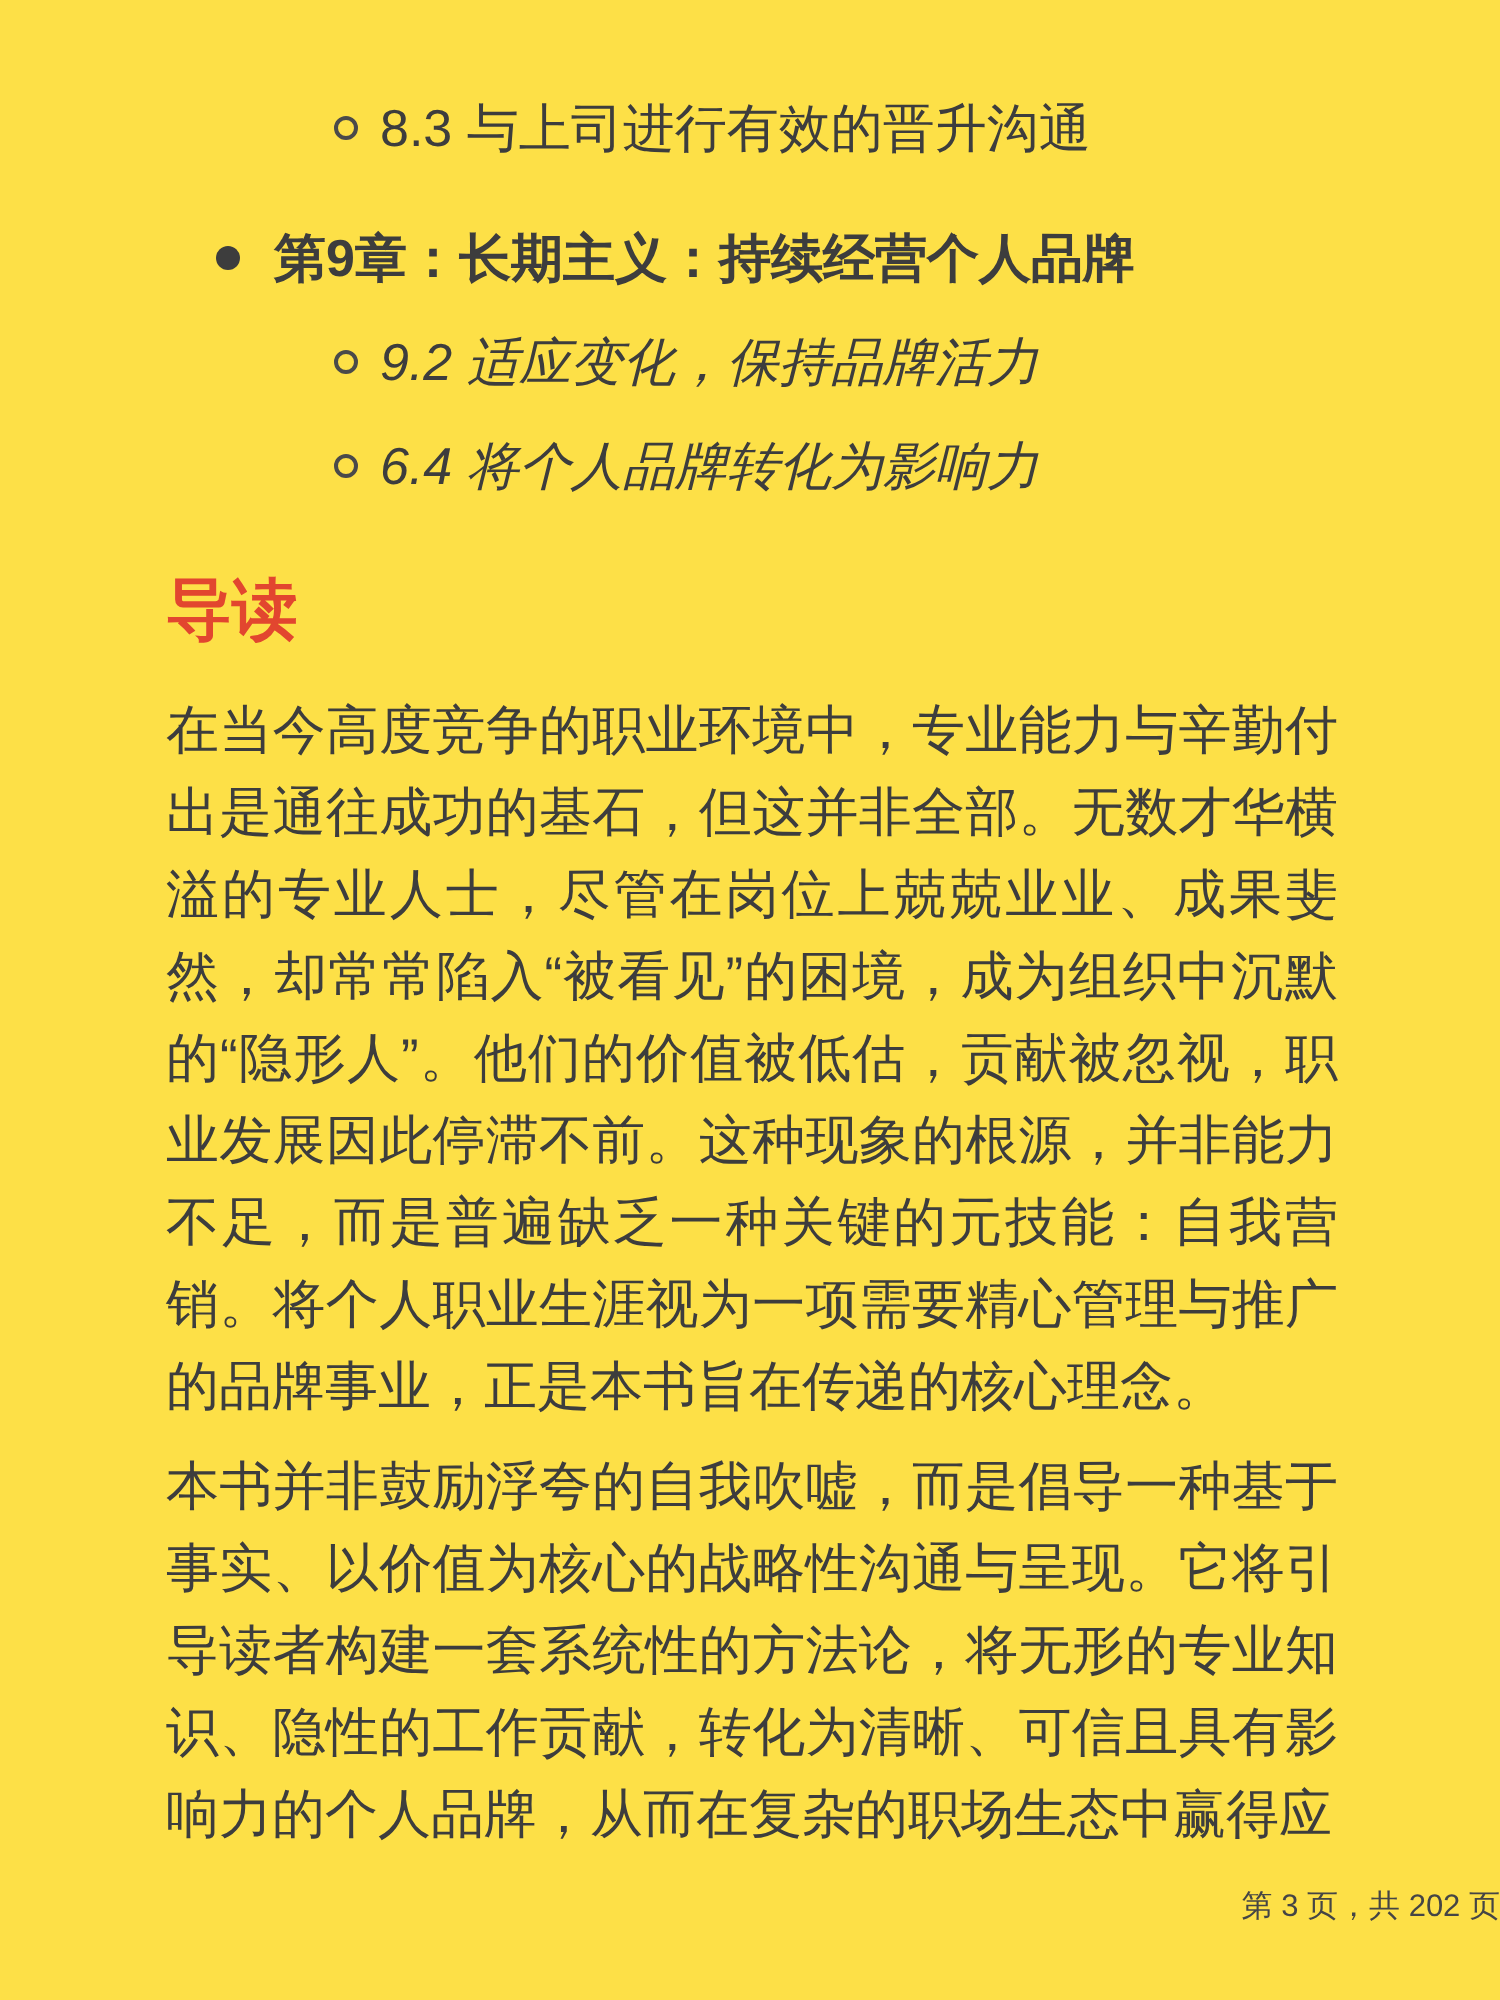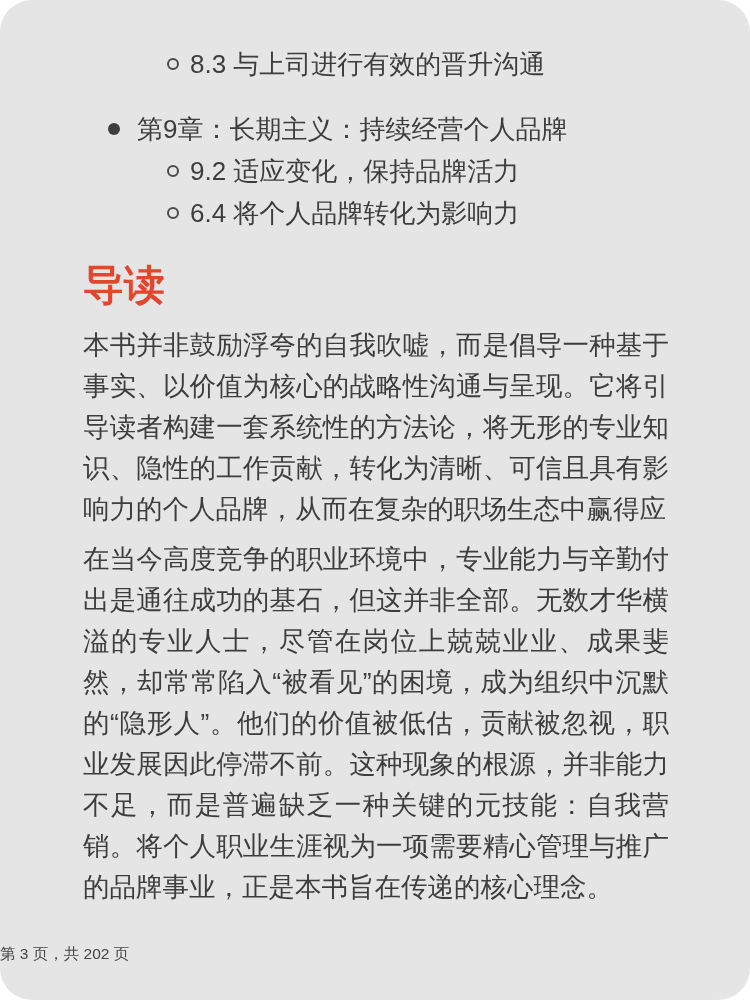--- a/index.html
+++ b/index.html
@@ -1,83 +1,82 @@
 <!DOCTYPE html>
 <html lang="zh" style="--heading-red: #e2462f; --text: #3d3d3d; --footer-text: #454545;"><head>
 <meta charset="utf-8">
 <style>
   html, body { margin: 0; padding: 0; background: #ffffff; }
   .page {
     position: relative;
     width: 750px;
     height: 1000px;
-    background: #e5e5e5;
+    background: #fde047;
     overflow: hidden;
     font-family: "Liberation Sans", "DejaVu Sans", sans-serif;
     color: var(--text, #3d3d3d);
-    border-radius: 32px;
   }
   .content {
     padding: 48px 83px 0 83px;
   }
 
   
   .toc-item {
     position: relative;
     font-size: 26px;
     line-height: 32px;
     color: var(--text, #3d3d3d);
   }
-  .toc-item.lvl1 { padding-left: 54px; }
+  .toc-item.lvl1 { padding-left: 54px; font-weight: bold; }
   .toc-item.lvl2 { padding-left: 107px; }
   .m-lg { margin-top: 33px; }
   .m-md { margin-top: 28px; }
-  .m-sm { margin-top: 10px; }
+  .m-sm { margin-top: 20px; font-style: italic; }
   .marker {
     position: absolute;
     border-radius: 50%;
     box-sizing: content-box;
   }
   .marker.disc {
     left: 25px; top: 10px;
     width: 12px; height: 12px;
     background: var(--text, #3d3d3d);
   }
   .marker.circle {
     left: 84px; top: 10px;
     width: 8px; height: 8px;
     border: 2.5px solid #4a4a4a;
     background: transparent;
   }
 
   
   .section-heading {
     margin: 36px 0 20px 0;
-    font-size: 41px;
+    font-size: 33px;
     line-height: 40px;
     font-weight: bold;
     color: var(--heading-red, #e2462f);
   }
 
   
   .para {
     width: 586px;
     margin: 0 0 9px 0;
     font-size: 26.5px;
     line-height: 41px;
     text-align: justify;
     color: var(--text, #3d3d3d);
   }
 
   
   .page-footer {
     position: absolute;
     left: 0; right: 0;
     top: 944px;
-    text-align: left;
+    text-align: right;
     font-size: 15.5px;
     line-height: 20px;
     color: var(--footer-text, #454545);
   }
 </style>
 </head>
 <body>
 
 <div class="page">
   <div class="content">
@@ -96,19 +95,19 @@
         <span>9.2 适应变化，保持品牌活力</span>
       </div>
       <div class="toc-item lvl2 m-sm">
         <span class="marker circle"></span>
         <span>6.4 将个人品牌转化为影响力</span>
       </div>
     </div>
 
     <h2 class="section-heading">导读</h2>
 
+    <p class="para">在当今高度竞争的职业环境中，专业能力与辛勤付出是通往成功的基石，但这并非全部。无数才华横溢的专业人士，尽管在岗位上兢兢业业、成果斐然，却常常陷入“被看见”的困境，成为组织中沉默的“隐形人”。他们的价值被低估，贡献被忽视，职业发展因此停滞不前。这种现象的根源，并非能力不足，而是普遍缺乏一种关键的元技能：自我营销。将个人职业生涯视为一项需要精心管理与推广的品牌事业，正是本书旨在传递的核心理念。</p>
     <p class="para">本书并非鼓励浮夸的自我吹嘘，而是倡导一种基于事实、以价值为核心的战略性沟通与呈现。它将引导读者构建一套系统性的方法论，将无形的专业知识、隐性的工作贡献，转化为清晰、可信且具有影响力的个人品牌，从而在复杂的职场生态中赢得应</p>
-    <p class="para">在当今高度竞争的职业环境中，专业能力与辛勤付出是通往成功的基石，但这并非全部。无数才华横溢的专业人士，尽管在岗位上兢兢业业、成果斐然，却常常陷入“被看见”的困境，成为组织中沉默的“隐形人”。他们的价值被低估，贡献被忽视，职业发展因此停滞不前。这种现象的根源，并非能力不足，而是普遍缺乏一种关键的元技能：自我营销。将个人职业生涯视为一项需要精心管理与推广的品牌事业，正是本书旨在传递的核心理念。</p>
 
   </div>
 
   <div class="page-footer">第 3 页，共 202 页</div>
 </div>
 
 </body></html>

